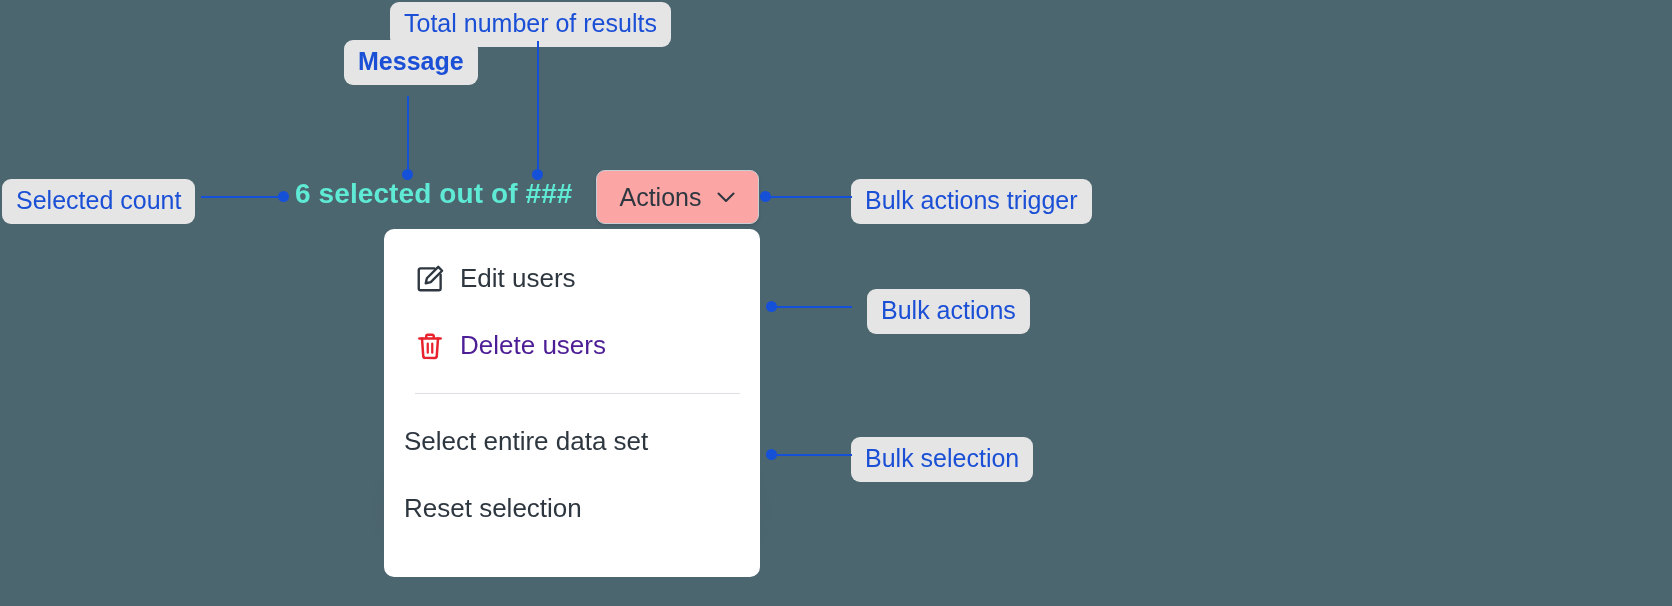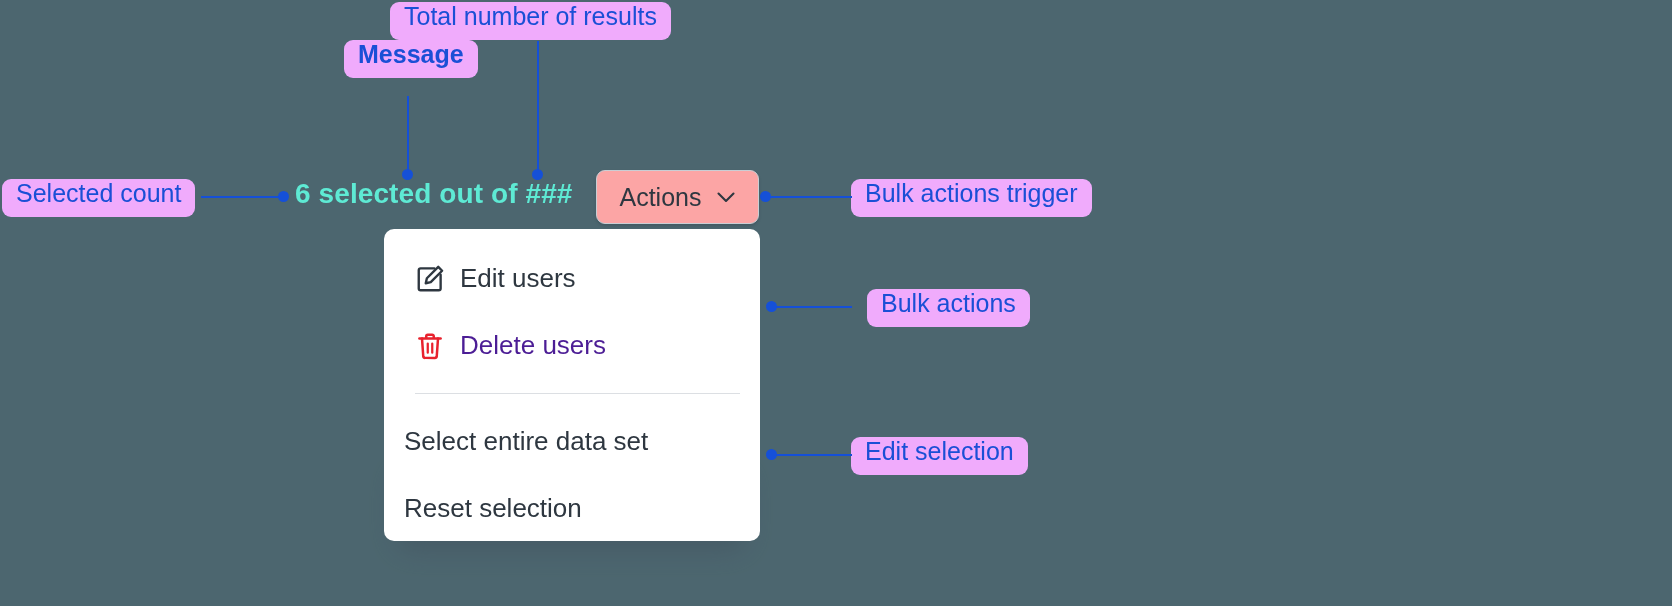--- a/index.html
+++ b/index.html
@@ -15,27 +15,27 @@
   }
   #stage {
     position: relative;
     width: 1672px;
     height: 606px;
   }
 
   
   .callout {
     position: absolute;
-    background: #f0abfc;
+    background: #e5e5e5;
     color: #1a4fd6;
     font-size: 25px;
     line-height: 1;
     font-weight: 400;
     border-radius: 9px;
-    padding: 2px 14px 11px 14px;
+    padding: 9px 14px 11px 14px;
     white-space: nowrap;
     box-sizing: border-box;
   }
 
   
   .conn-v {
     position: absolute;
     width: 2px;
     background: #1550d8;
   }
@@ -107,21 +107,21 @@
     background: #3f4a58;
     opacity: .42;
     filter: blur(13px);
     border-radius: 18px;
   }
   .menu {
     position: absolute;
     left: 384px;
     top: 229px;
     width: 376px;
-    height: 312px;
+    height: 348px;
     background: #ffffff;
     border-radius: 10px;
     box-sizing: border-box;
     overflow: hidden;
   }
   .menu-item {
     display: flex;
     align-items: center;
     height: 67px;
     padding-left: 31px;
@@ -156,21 +156,21 @@
   <div class="callout" style="left:390px; top:2px;">Total number of results</div>
 
   <div class="callout" style="left:344px; top:40px;font-weight:bold;">Message</div>
 
   <div class="callout" style="left:2px; top:179px;">Selected count</div>
 
   <div class="callout" style="left:851px; top:179px;">Bulk actions trigger</div>
 
   <div class="callout" style="left:851px; top:289px;margin-left:16px;">Bulk actions</div>
 
-  <div class="callout" style="left:851px; top:437px;">Edit selection</div>
+  <div class="callout" style="left:851px; top:437px;">Bulk selection</div>
 
   <div class="conn-v" style="left:537px; top:41px; height:133px;"></div>
   <div class="dot" style="left:532px; top:169px;"></div>
 
   <div class="conn-v" style="left:407px; top:96px; height:78px;"></div>
   <div class="dot" style="left:402px; top:169px;"></div>
 
   <div class="conn-h" style="left:201px; top:196px; width:84px;"></div>
   <div class="dot" style="left:278px; top:191px;"></div>
 

